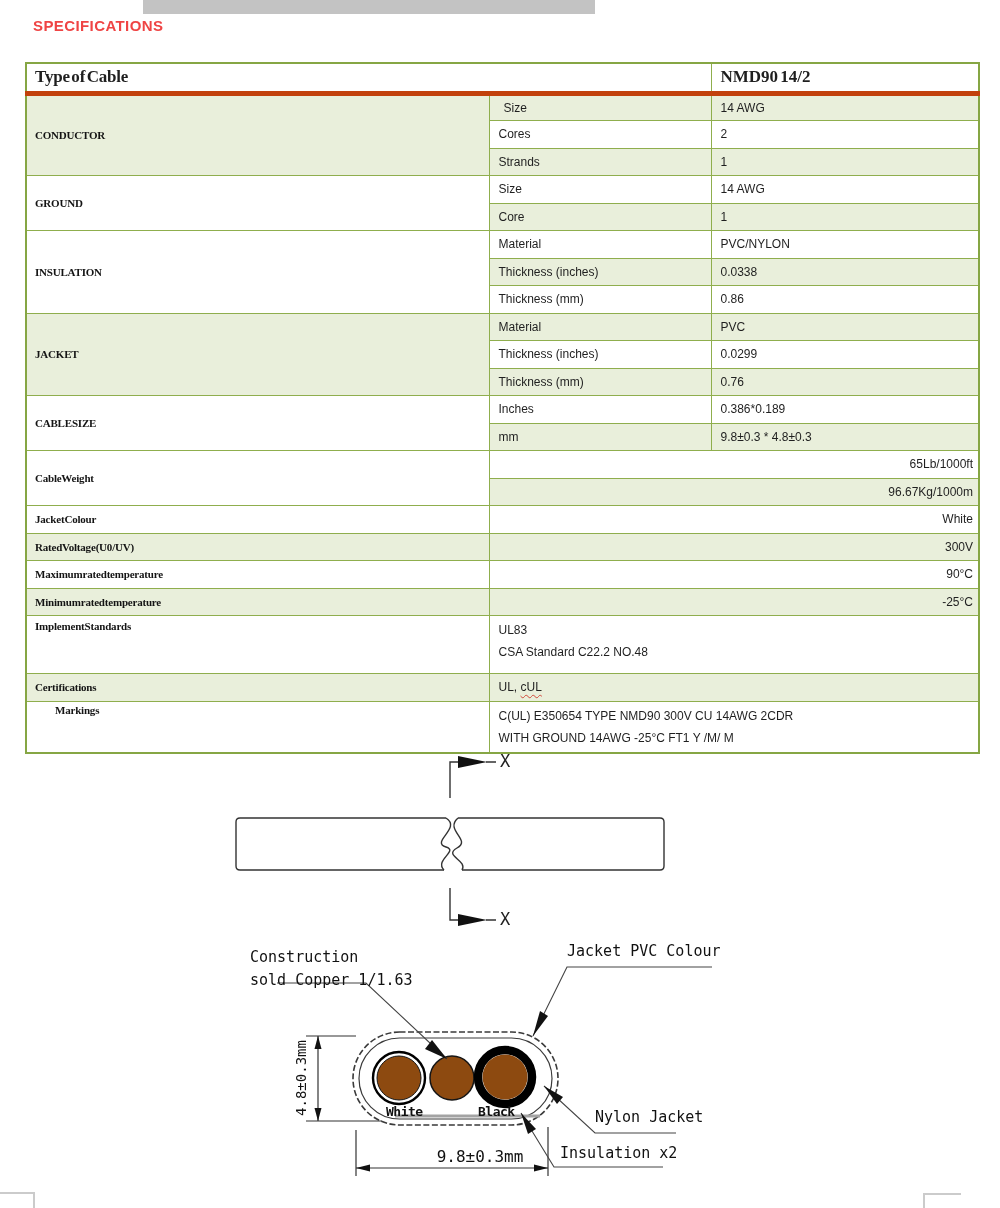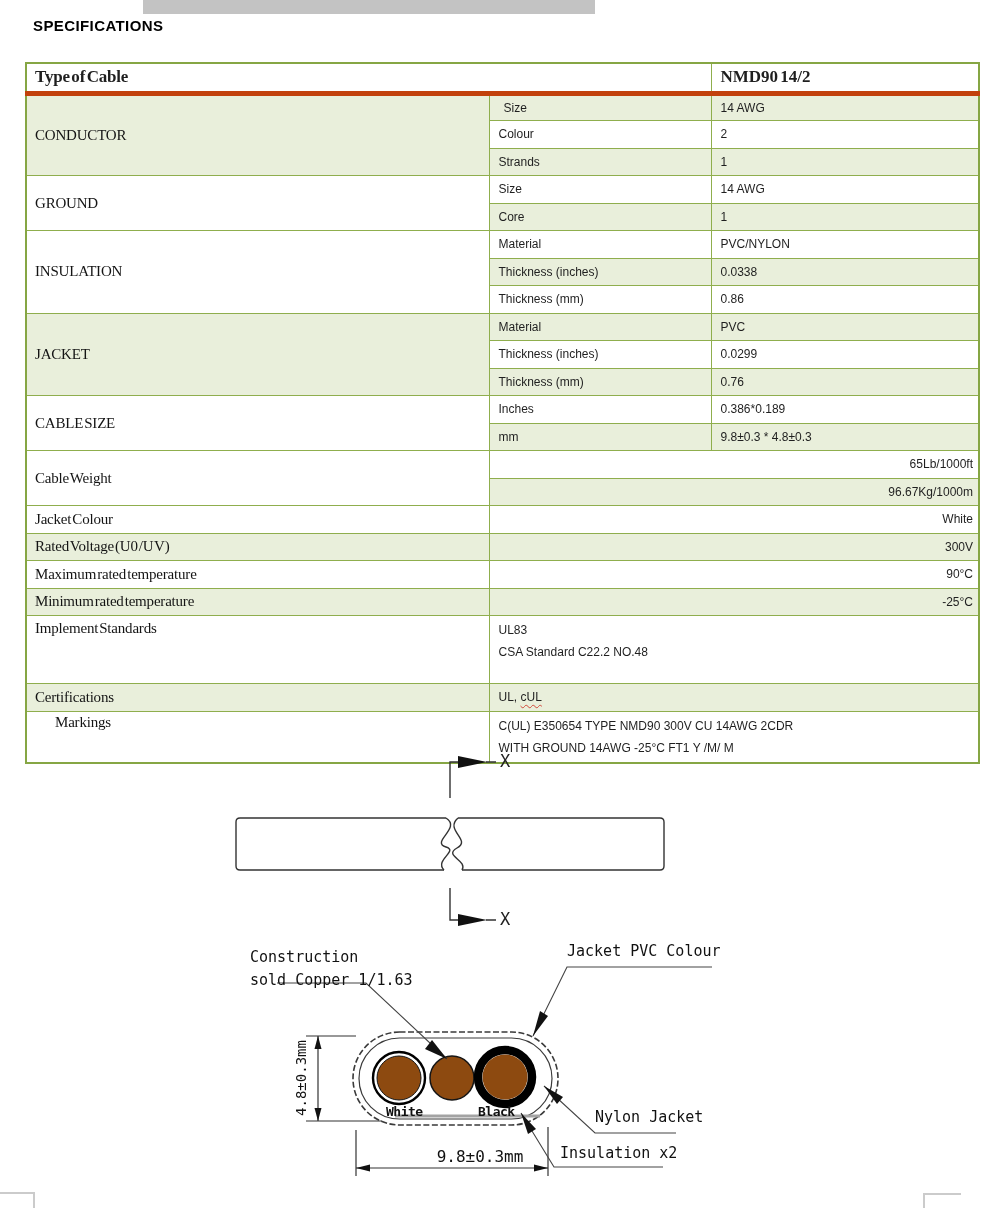--- a/index.html
+++ b/index.html
@@ -5,34 +5,34 @@
   * { margin:0; padding:0; box-sizing:border-box; }
   html,body { width:1000px; height:1208px; background:#ffffff; overflow:hidden;
               font-family:"Liberation Sans", sans-serif; }
   #page { position:relative; width:1000px; height:1208px; background:#fff; }
 
   
   .topbar { position:absolute; left:143px; top:0; width:452px; height:14px; background:#c3c3c3; }
 
   
   .title { position:absolute; left:33px; top:17px; font-size:15px; font-weight:600;
-           letter-spacing:.4px; color:#000000; }
+           letter-spacing:.4px; color:#ef4444; }
 
   
   table.spec { position:absolute; left:25px; top:62px; width:953px;
                border-collapse:collapse; table-layout:fixed;
                border:2px solid #86a644; }
   col.c1 { width:463px; } col.c2 { width:222px; } col.c3 { width:268px; }
   td { border:1px solid #8fae4d; vertical-align:middle; overflow:hidden;
        font-size:12px; color:#1f1f1f; padding:0 0 0 9px; }
   tr { height:27.5px; }
   tr.hdr { height:30px; } tr.hdr td { border-bottom:5px solid #c2410c; }
-  tr.dbl1 { height:68px; } tr.dbl2 { height:48px; }
+  tr.dbl1 { height:58px; } tr.dbl2 { height:48px; }
   .g { background:#e9efdb; } .w { background:#ffffff; }
-  td.sect { font-family:"Liberation Serif", serif; font-weight:400; font-size:15px;
+  td.sect { font-family:"Liberation Serif", serif; font-weight:700; font-size:11px;
             color:#141414; letter-spacing:-.2px; word-spacing:-2.5px; padding-left:8px; }
   td.hcell { font-family:"Liberation Serif", serif; font-weight:700; font-size:17px;
              letter-spacing:-.2px; word-spacing:-2.5px; padding-left:8px; }
   td.hval { font-family:"Liberation Serif", serif; font-weight:700; font-size:17px;
             word-spacing:-2px; }
   td.ctr { text-align:right; padding:5px; }
   td.ml { line-height:22px; padding-top:3px; padding-bottom:3px; vertical-align:top;margin-left:28px; }
   .ind { padding-left:14px; }
   .sq { text-decoration:underline wavy #d0483a 1px; text-underline-offset:3px; }
 
@@ -71,21 +71,21 @@
       <td colspan="2" class="w hcell">Type of Cable</td>
       <td class="w hval">NMD90 14/2</td>
     </tr>
 
     <tr>
       <td rowspan="3" class="g sect">CONDUCTOR</td>
       <td class="g ind">Size</td>
       <td class="g">14 AWG</td>
     </tr>
     <tr>
-      <td class="w">Colour</td>
+      <td class="w">Cores</td>
       <td class="w">2</td>
     </tr>
     <tr>
       <td class="g">Strands</td>
       <td class="g">1</td>
     </tr>
 
     <tr>
       <td rowspan="2" class="w sect">GROUND</td>
       <td class="w">Size</td>

